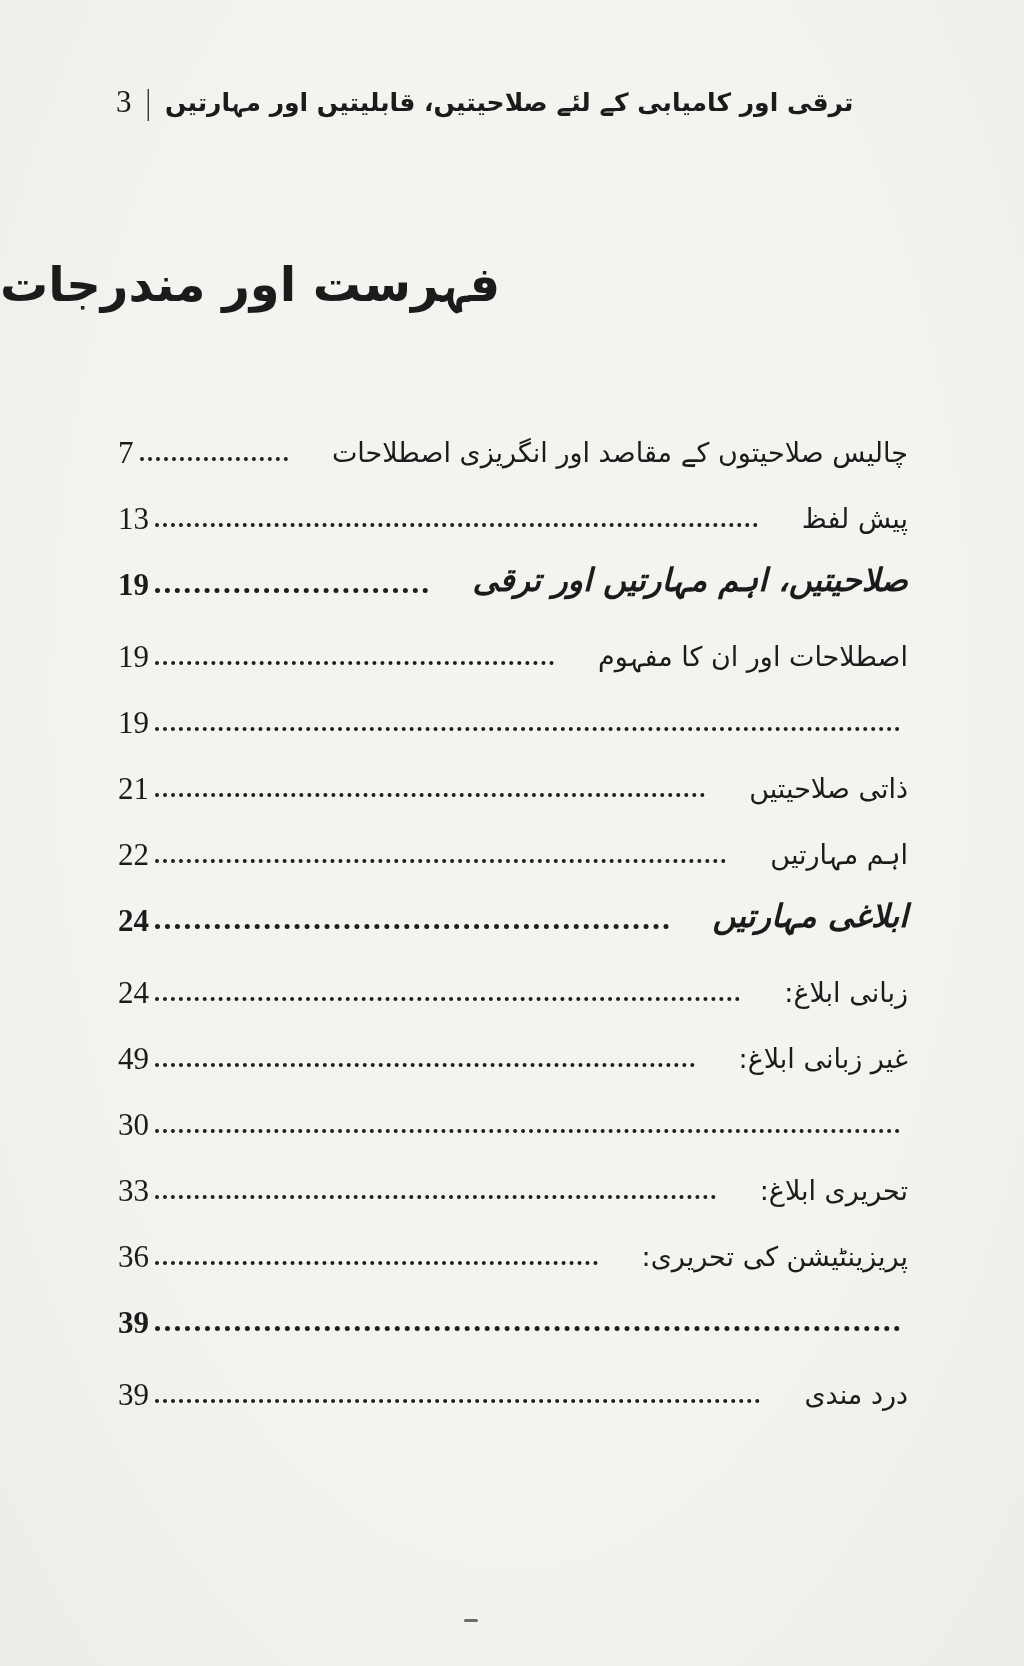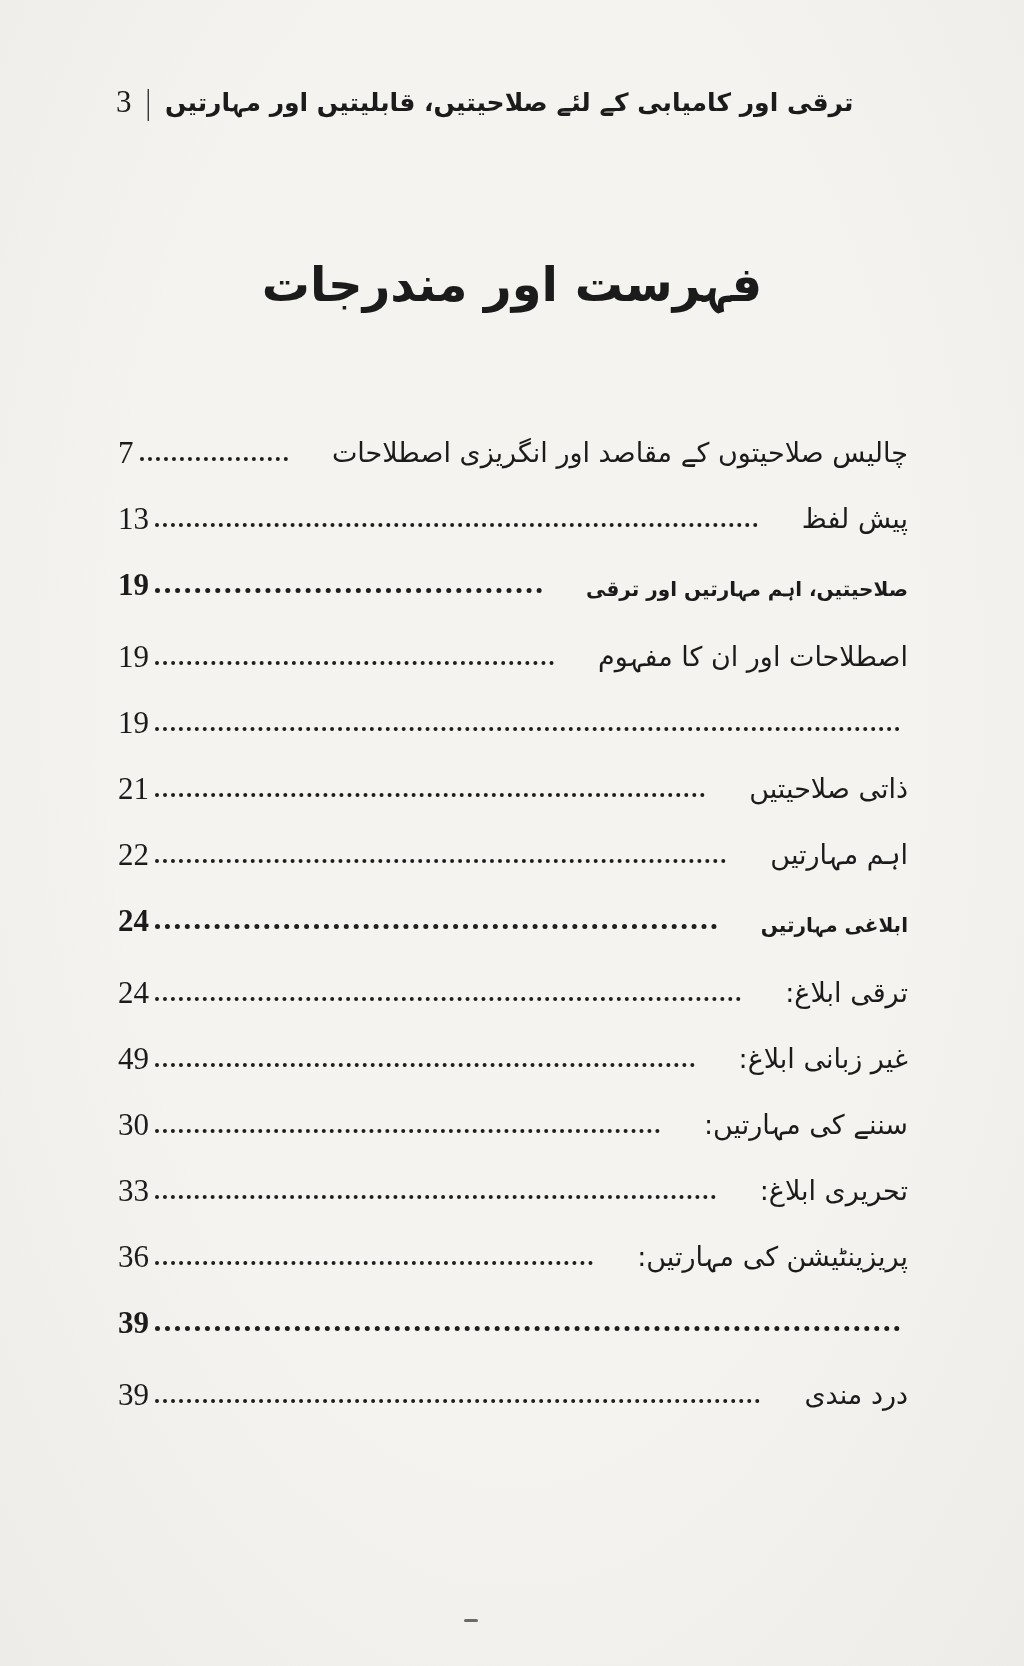--- a/index.html
+++ b/index.html
@@ -40,21 +40,21 @@
     font-size: 25px;
     font-weight: 700;
     letter-spacing: 0.5px;
     white-space: nowrap;
   }
   
   .title {
     position: absolute;
     top: 256px; left: 0;
     width: 100%;
-    text-align: center;
+    text-align: left;
     direction: rtl;
     font-size: 48px;
     font-weight: 700;
   }
   
   .toc {
     position: absolute;
     top: 424px;
     left: 118px;
     right: 116px;
@@ -80,21 +80,21 @@
     margin: 0 8px 9px 6px;
   }
   .row .num {
     direction: ltr;
     font-family: "Liberation Serif", serif;
     font-size: 31px;
     font-weight: 400;
     line-height: 1.1;
   }
   .row.bold { margin-top: 6px; margin-bottom: 26px; }
-  .row.bold .label { font-weight: 700; font-size: 20px; }
+  .row.bold .label { font-weight: 700; font-size: 32px; font-style: italic; }
   .row.bold .num { font-weight: 700; }
   .row.bold .leader { border-bottom-width: 5px; }
   
   .bottom-mark {
     position: absolute;
     left: 464px; top: 1619px;
     width: 14px; height: 3px;
     background: #6b6b68;
     border-radius: 2px;
   }
@@ -146,41 +146,40 @@
       <span class="label">اہم مہارتیں</span>
       <span class="leader"></span>
       <span class="num">22</span>
     </div>
       <div class="row bold">
       <span class="label">ابلاغی مہارتیں</span>
       <span class="leader"></span>
       <span class="num">24</span>
     </div>
       <div class="row">
-      <span class="label">ترقی ابلاغ:</span>
+      <span class="label">زبانی ابلاغ:</span>
       <span class="leader"></span>
       <span class="num">24</span>
     </div>
       <div class="row">
       <span class="label">غیر زبانی ابلاغ:</span>
       <span class="leader"></span>
       <span class="num">49</span>
     </div>
       <div class="row">
-      <span class="label">سننے کی مہارتیں:</span>
       <span class="leader"></span>
       <span class="num">30</span>
     </div>
       <div class="row">
       <span class="label">تحریری ابلاغ:</span>
       <span class="leader"></span>
       <span class="num">33</span>
     </div>
       <div class="row">
-      <span class="label">پریزینٹیشن کی مہارتیں:</span>
+      <span class="label">پریزینٹیشن کی تحریری:</span>
       <span class="leader"></span>
       <span class="num">36</span>
     </div>
       <div class="row bold">
       <span class="leader"></span>
       <span class="num">39</span>
     </div>
       <div class="row">
       <span class="label">درد مندی</span>
       <span class="leader"></span>

